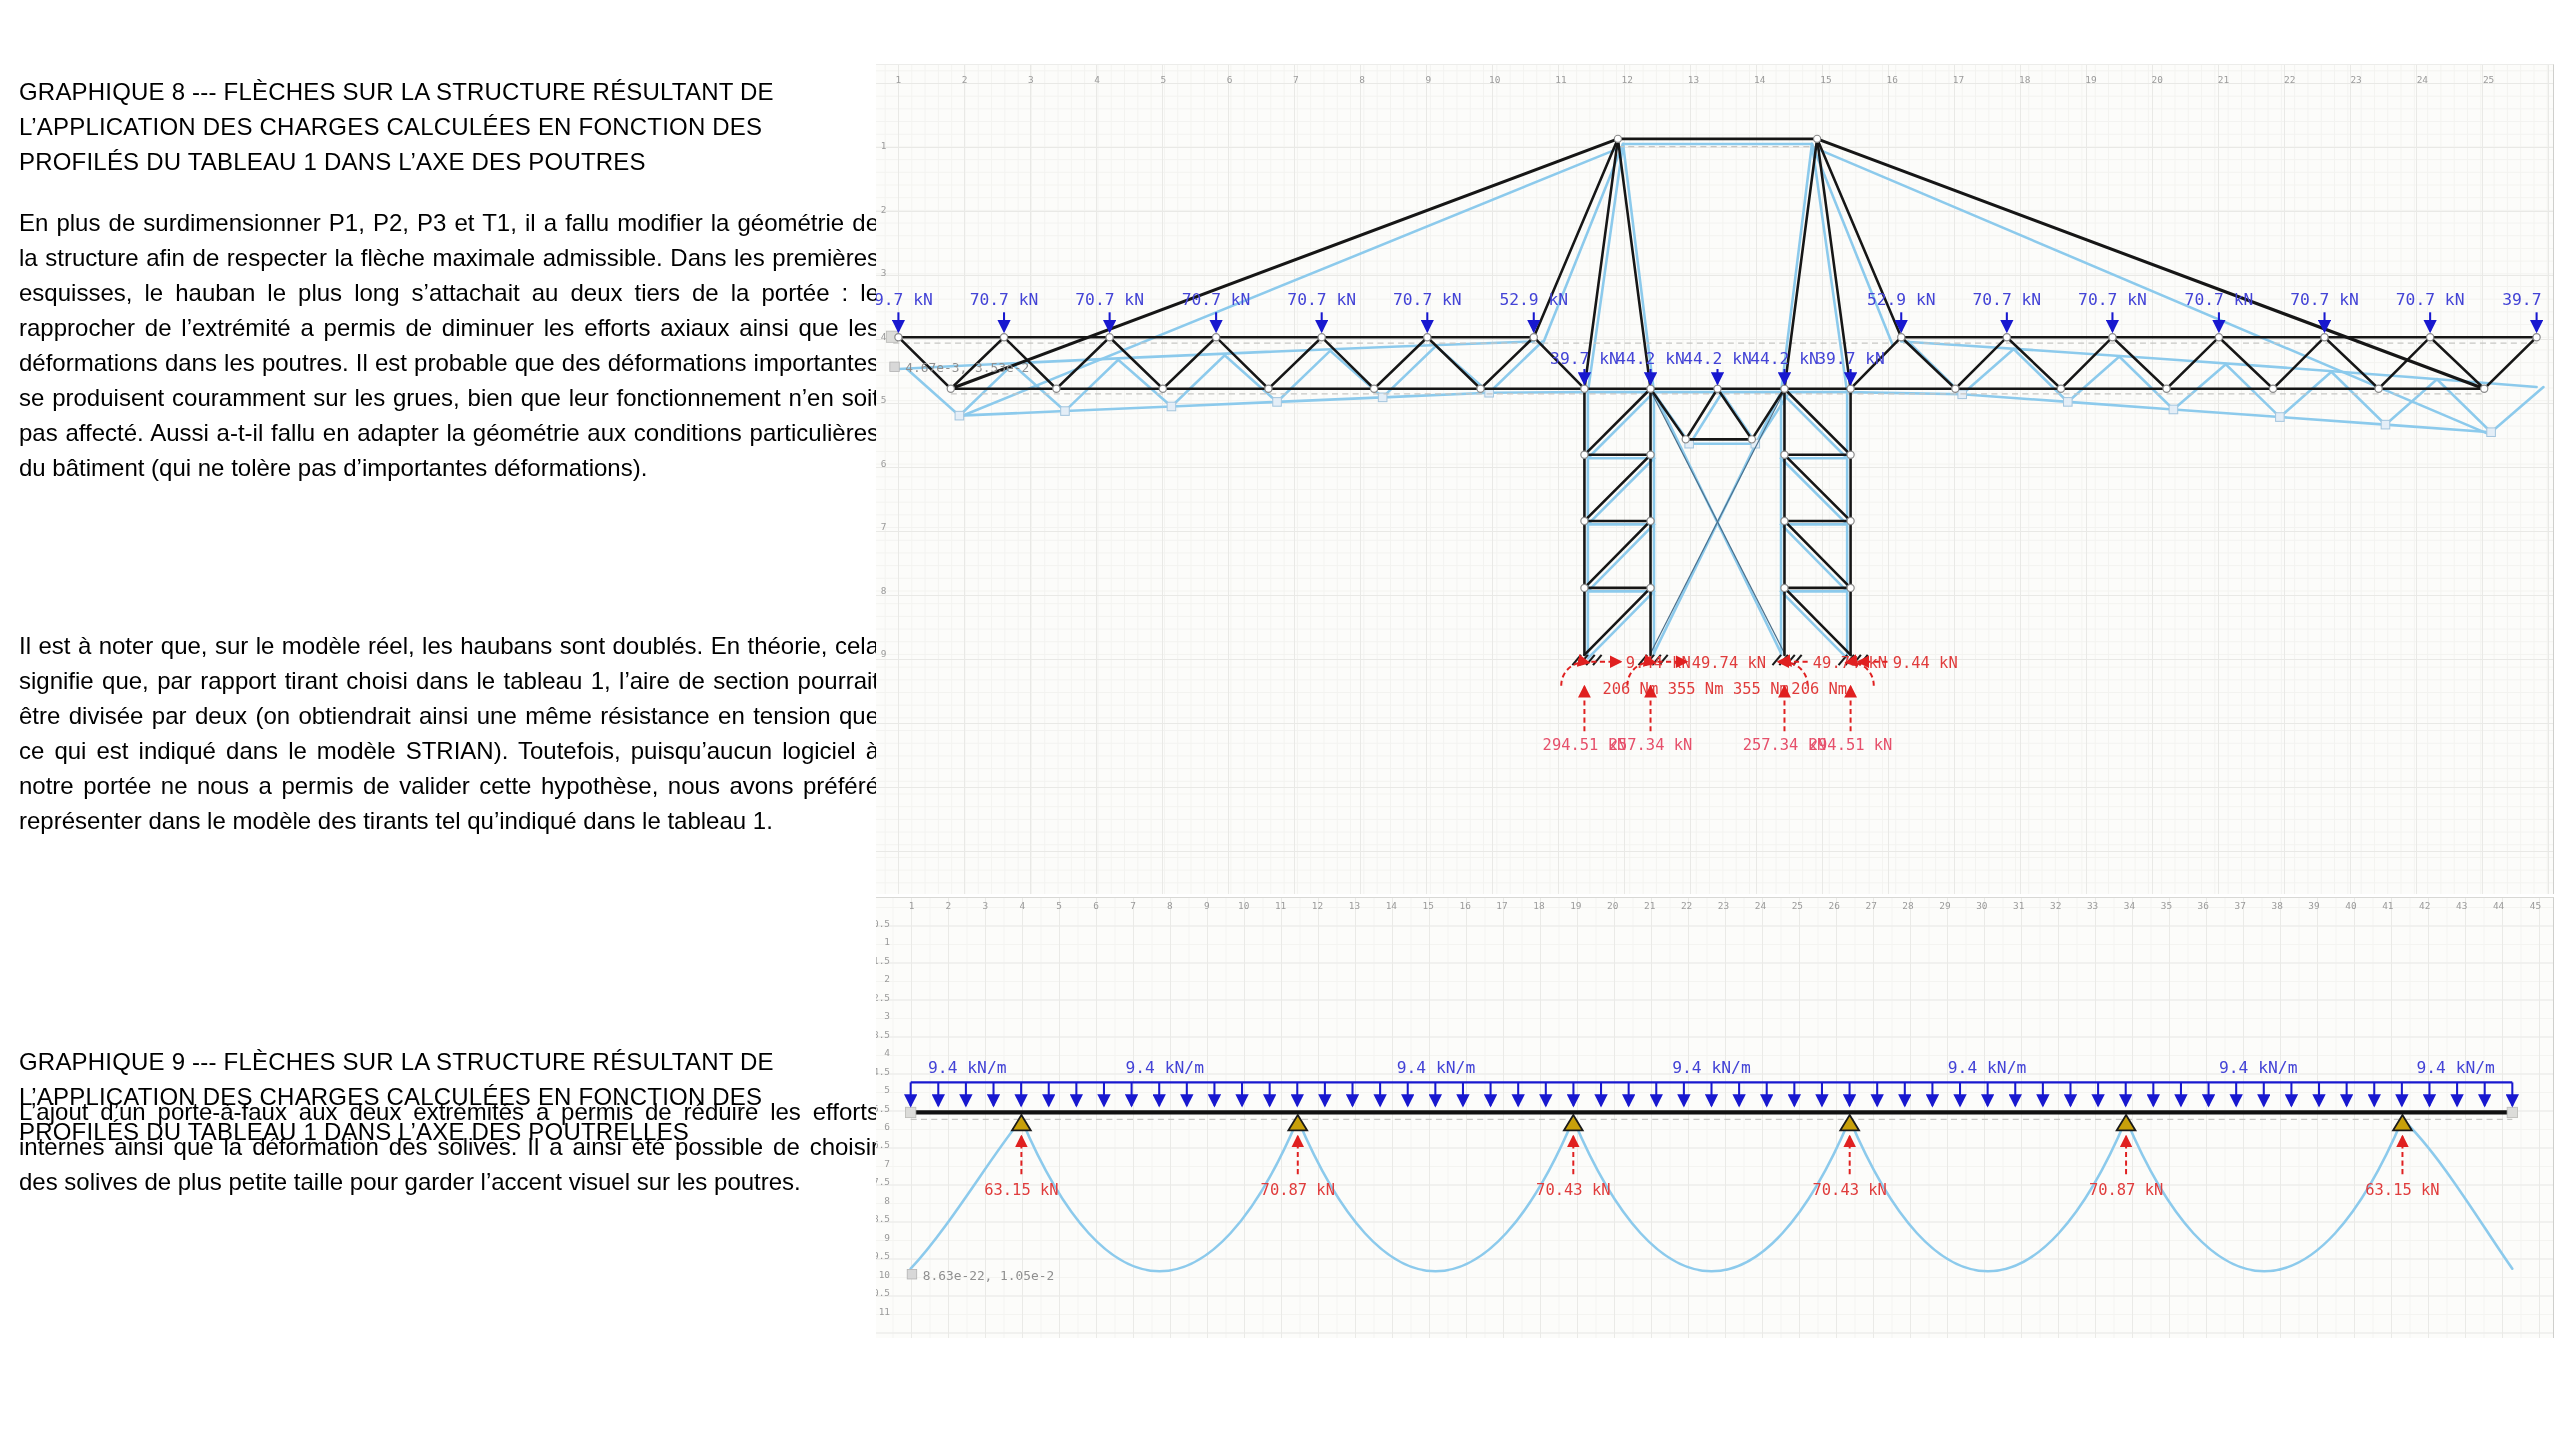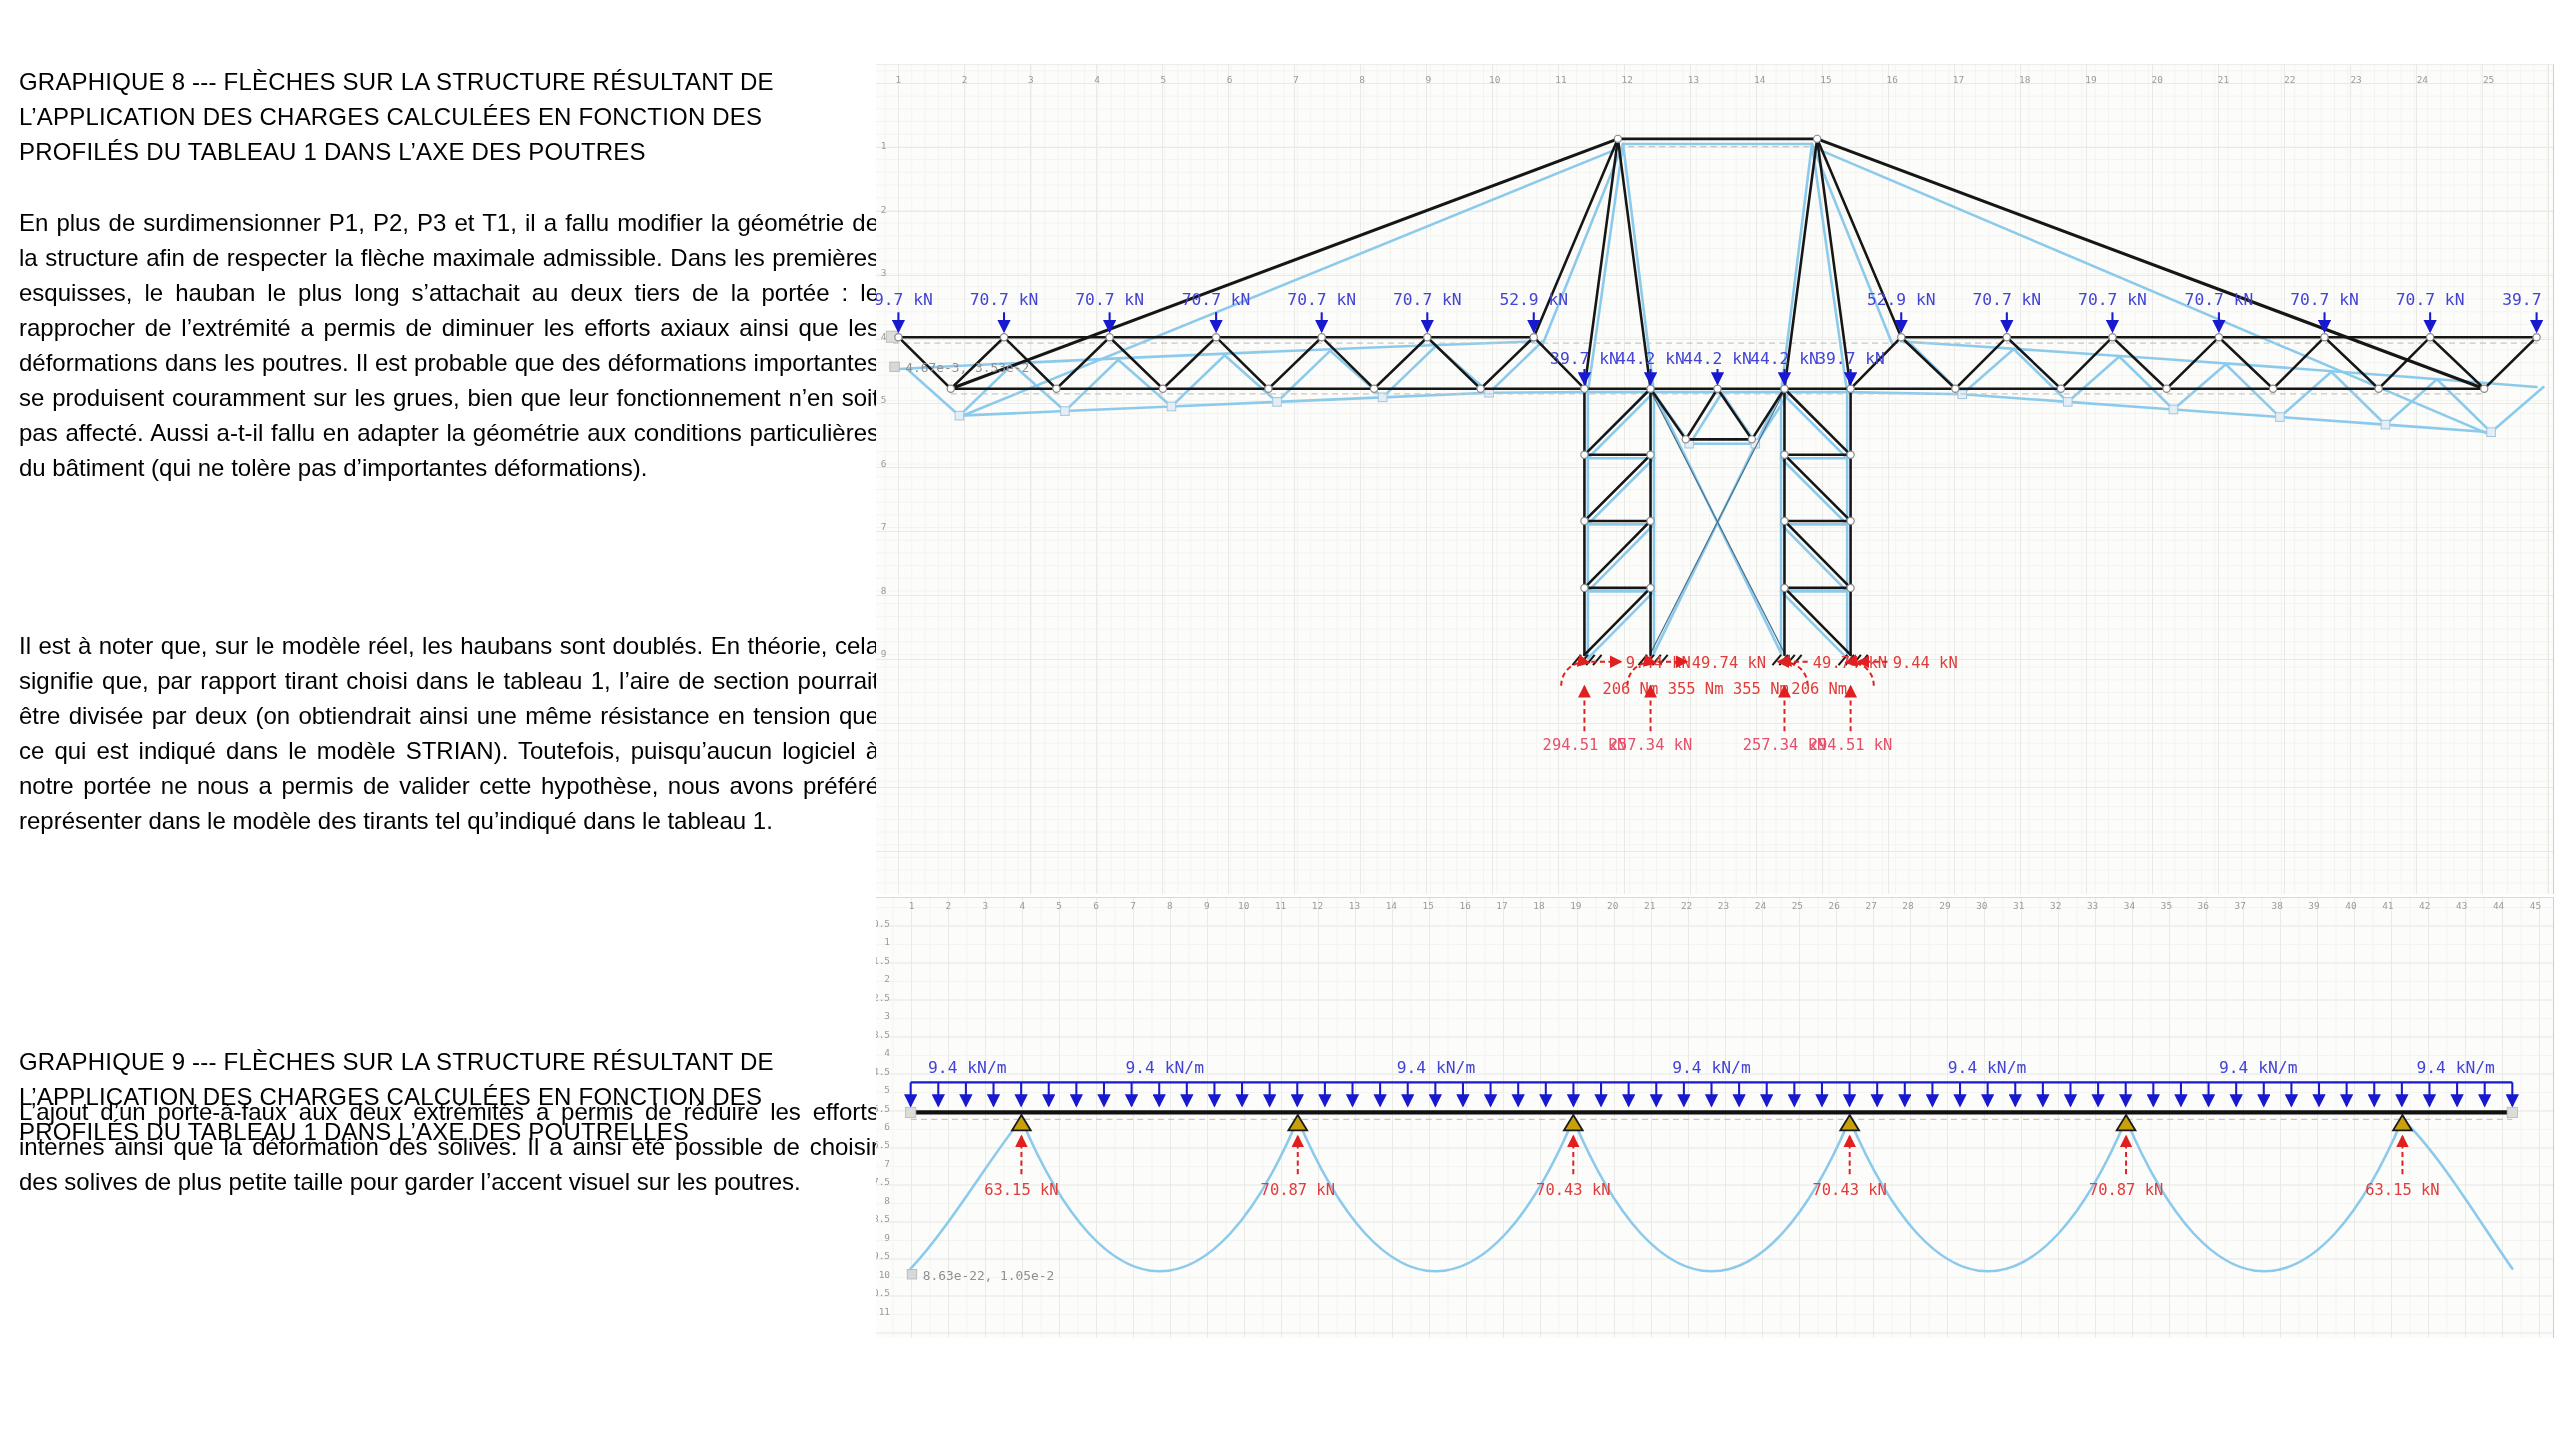--- a/index.html
+++ b/index.html
@@ -34,21 +34,21 @@
   .cb{stroke:#161616;stroke-width:3.6;fill:none;stroke-linecap:round;}
   .xb{stroke:#4a6f8a;stroke-width:1.4;fill:none;}
   .bl{stroke:#8ccaec;stroke-width:3;fill:none;stroke-linecap:round;}
   .dsh{stroke:#c6c6c3;stroke-width:1.5;stroke-dasharray:7 5;fill:none;}
   .red{stroke:#e02020;stroke-width:2.3;stroke-dasharray:6 4;fill:none;}
   .ld{stroke:#1818cf;stroke-width:2.4;fill:none;}
 </style>
 </head>
 <body>
 
-<div class="textcol h-block" style="top:64px;">GRAPHIQUE 8 --- FLÈCHES SUR LA STRUCTURE RÉSULTANT DE L’APPLICATION DES CHARGES CALCULÉES EN FONCTION DES PROFILÉS DU TABLEAU 1 DANS L’AXE DES POUTRES</div>
+<div class="textcol h-block" style="top:74px;">GRAPHIQUE 8 --- FLÈCHES SUR LA STRUCTURE RÉSULTANT DE L’APPLICATION DES CHARGES CALCULÉES EN FONCTION DES PROFILÉS DU TABLEAU 1 DANS L’AXE DES POUTRES</div>
 <div class="textcol p-block" style="top:205px;">En plus de surdimensionner P1, P2, P3 et T1, il a fallu modifier la géométrie de la structure afin de respecter la flèche maximale admissible. Dans les premières esquisses, le hauban le plus long s’attachait au deux tiers de la portée : le rapprocher de l’extrémité a permis de diminuer les efforts axiaux ainsi que les déformations dans les poutres. Il est probable que des déformations importantes se produisent couramment sur les grues, bien que leur fonctionnement n’en soit pas affecté. Aussi a-t-il fallu en adapter la géométrie aux conditions particulières du bâtiment (qui ne tolère pas d’importantes déformations).</div>
 <div class="textcol p-block" style="top:628px;">Il est à noter que, sur le modèle réel, les haubans sont doublés. En théorie, cela signifie que, par rapport tirant choisi dans le tableau 1, l’aire de section pourrait être divisée par deux (on obtiendrait ainsi une même résistance en tension que ce qui est indiqué dans le modèle STRIAN). Toutefois, puisqu’aucun logiciel à notre portée ne nous a permis de valider cette hypothèse, nous avons préféré représenter dans le modèle des tirants tel qu’indiqué dans le tableau 1.</div>
 <div class="textcol h-block" style="top:997px;margin-top:47px;">GRAPHIQUE 9 --- FLÈCHES SUR LA STRUCTURE RÉSULTANT DE L’APPLICATION DES CHARGES CALCULÉES EN FONCTION DES PROFILÉS DU TABLEAU 1 DANS L’AXE DES POUTRELLES</div>
 <div class="textcol p-block" style="top:1094px;">L’ajout d’un porte-à-faux aux deux extrémités a permis de réduire les efforts internes ainsi que la déformation des solives. Il a ainsi été possible de choisir des solives de plus petite taille pour garder l’accent visuel sur les poutres.</div>
 
 <div class="panel top"></div>
 <div class="panel bottom"></div>
 
 <svg id="fig8" class="fig" style="top:47px;" width="1677" height="850" viewBox="1020 55 1953 990">
     <defs>

